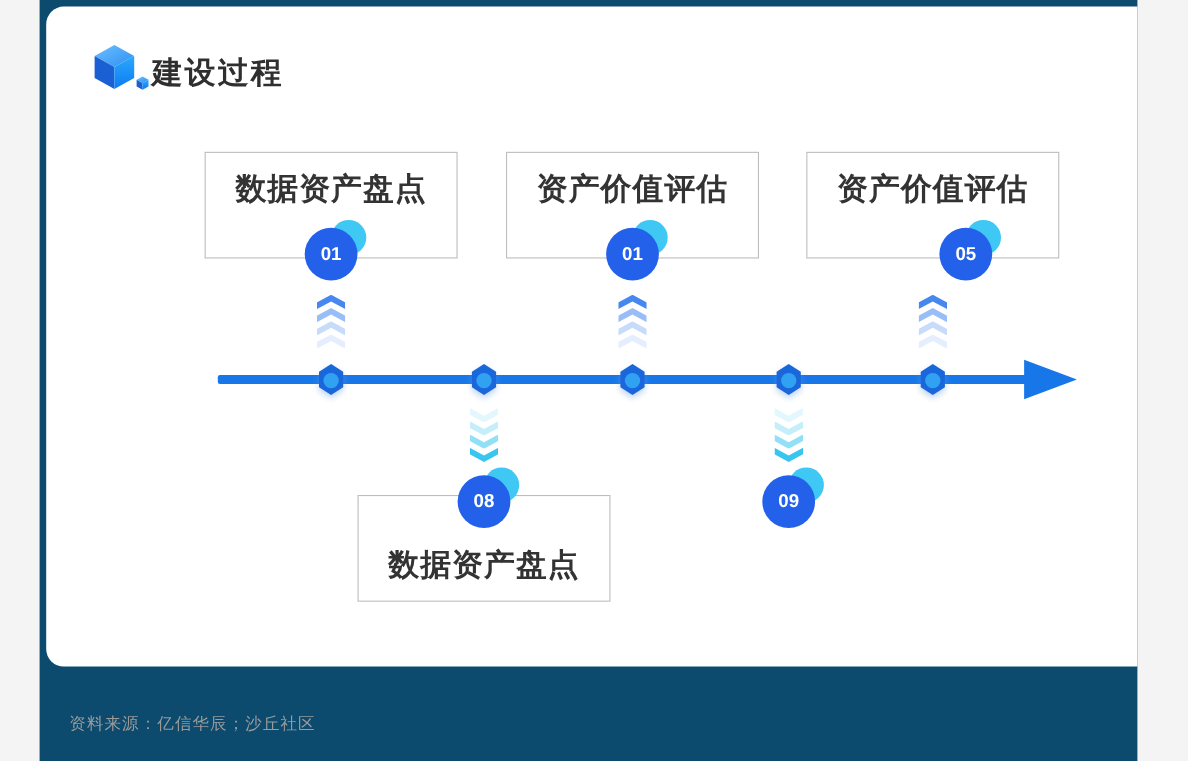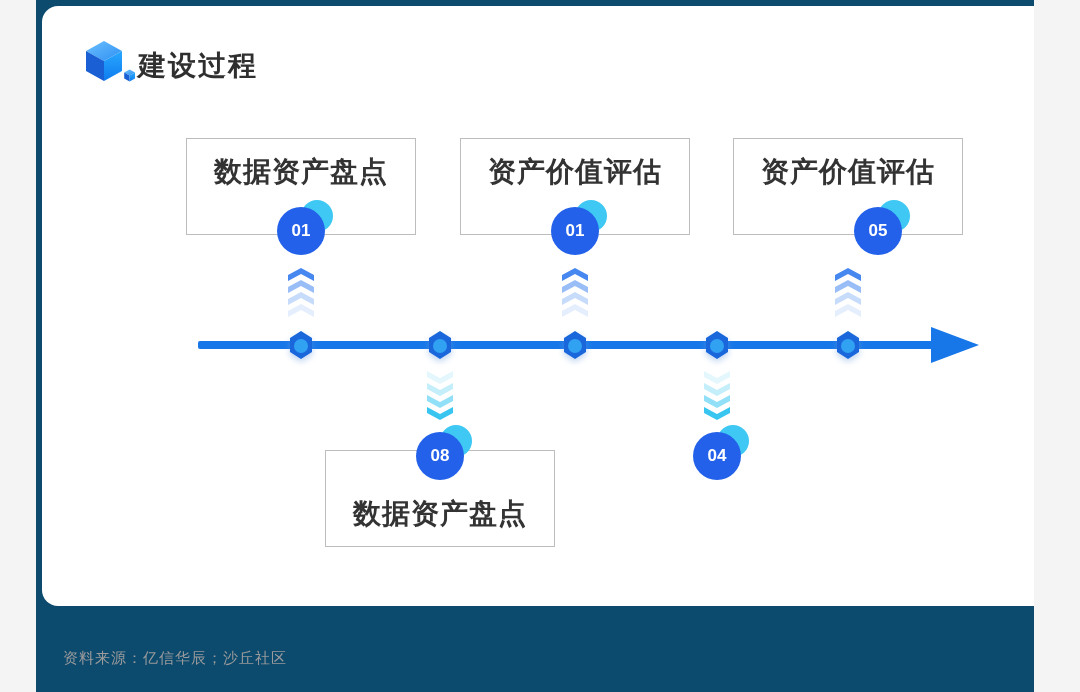--- a/index.html
+++ b/index.html
@@ -185,21 +185,21 @@
     </div>
     <div class="badge above g3">
       <div class="cyan-dot"></div>
       <div class="blue-dot">
         <span class="badge-number">01</span>
       </div>
     </div>
     <div class="badge below g4">
       <div class="cyan-dot"></div>
       <div class="blue-dot">
-        <span class="badge-number">04</span>
+        <span class="badge-number">09</span>
       </div>
     </div>
     <div class="badge above g5">
       <div class="cyan-dot"></div>
       <div class="blue-dot">
         <span class="badge-number">05</span>
       </div>
     </div>
 
   </div>

